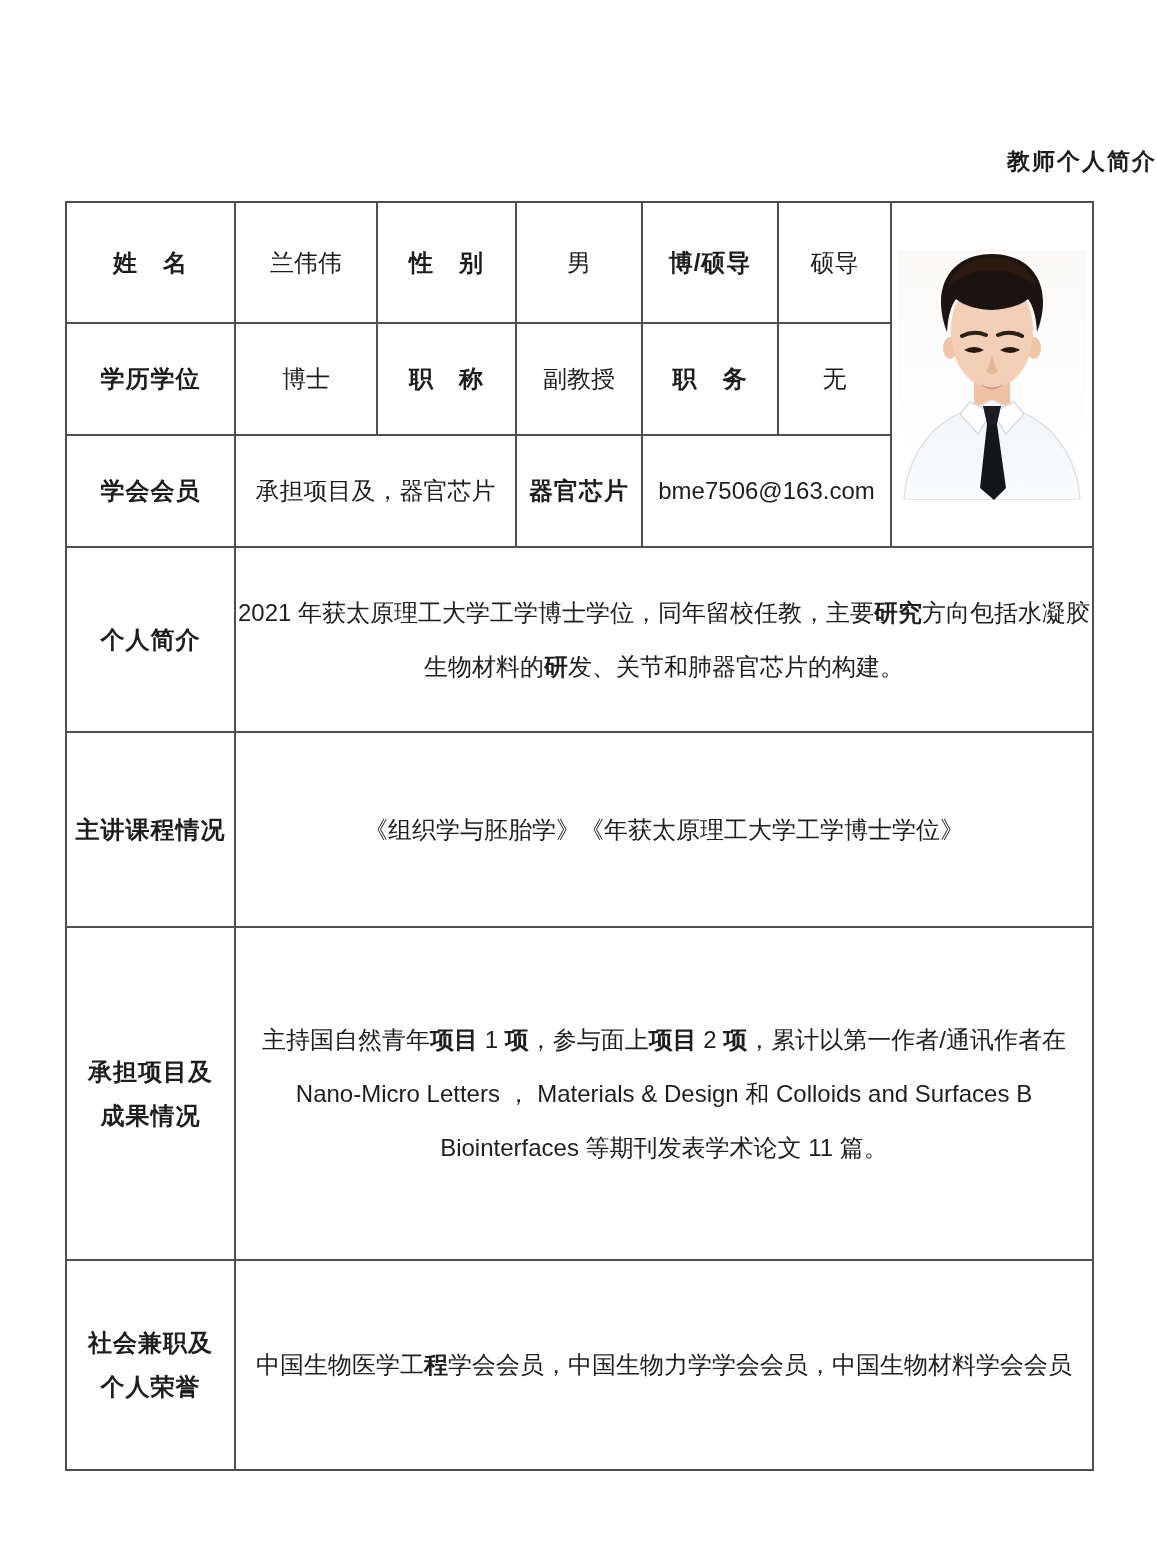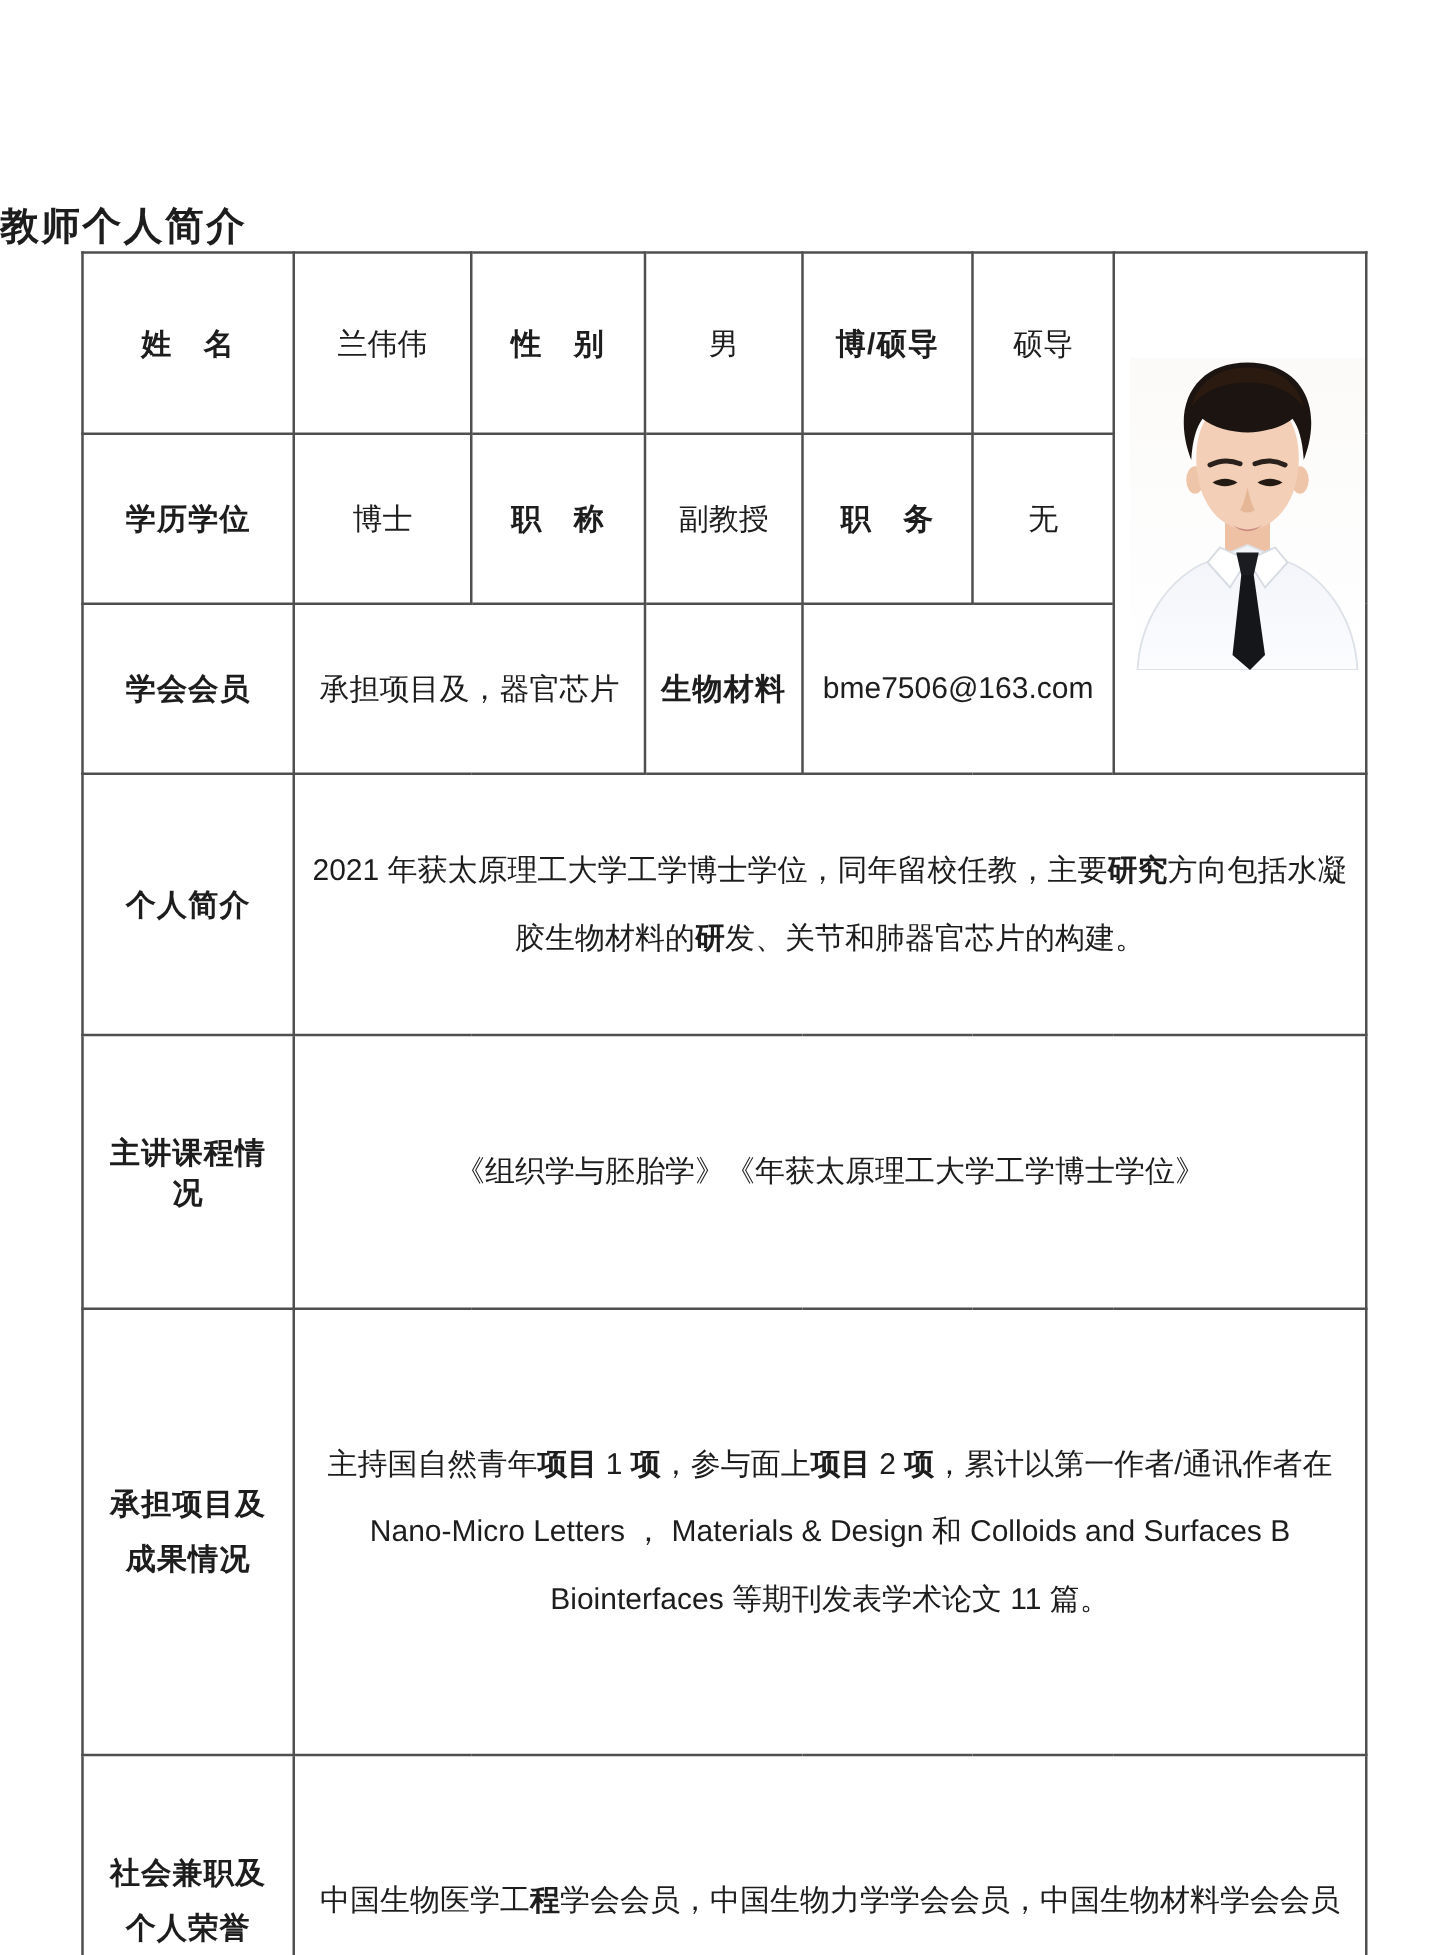--- a/index.html
+++ b/index.html
@@ -9,42 +9,42 @@
   }
   body {
     width: 1157px;
     height: 1564px;
     position: relative;
     font-family: "Liberation Sans", "DejaVu Sans", sans-serif;
     color: #1d1d1d;
   }
   .page-title {
     position: absolute;
-    top: 160px;
+    top: 146px;
     left: 0;
     width: 100%;
-    text-align: left;
-    font-size: 31px;
+    text-align: right;
+    font-size: 23px;
     font-weight: 700;
     letter-spacing: 2px;
   }
   table.profile {
     position: absolute;
     left: 65px;
     top: 201px;
     width: 1027px;
     border-collapse: collapse;
     table-layout: fixed;
   }
   table.profile td {
     border: 2px solid #4f4f4f;
     text-align: center;
     vertical-align: middle;
     font-size: 24px;
-    padding: 12px;
+    padding: 0;
     overflow: hidden;
     background: #ffffff;
   }
   td.label { font-weight: 700; letter-spacing: 1px; }
   td.label .lbl-line { display: block; line-height: 44px; }
   tr.r1 td { height: 119px; }
   tr.r2 td { height: 110px; }
   tr.r3 td { height: 110px; }
   tr.r4 td { height: 183px; }
   tr.r5 td { height: 193px; margin-left: 20px; }
@@ -145,21 +145,21 @@
     <td class="label">学历学位</td>
     <td>博士</td>
     <td class="label">职　称</td>
     <td>副教授</td>
     <td class="label">职　务</td>
     <td>无</td>
   </tr>
   <tr class="r3">
     <td class="label">学会会员</td>
     <td colspan="2">承担项目及，器官芯片</td>
-    <td class="label">生物材料</td>
+    <td class="label">器官芯片</td>
     <td colspan="2">bme7506@163.com</td>
   </tr>
   <tr class="r4">
     <td class="label">个人简介</td>
     <td colspan="6" class="section-text"><span>2021 年获太原理工大学工学博士学位，同年留校任教，主要</span><span style="font-weight: 700;">研究</span><span>方向包括水凝胶生物材料的</span><span style="font-weight: 700;">研</span><span>发、关节和肺器官芯片的构建。</span></td>
   </tr>
   <tr class="r5">
     <td class="label">主讲课程情况</td>
     <td colspan="6" class="section-text"><span>《组织学与胚胎学》《年获太原理工大学工学博士学位》</span></td>
   </tr>

